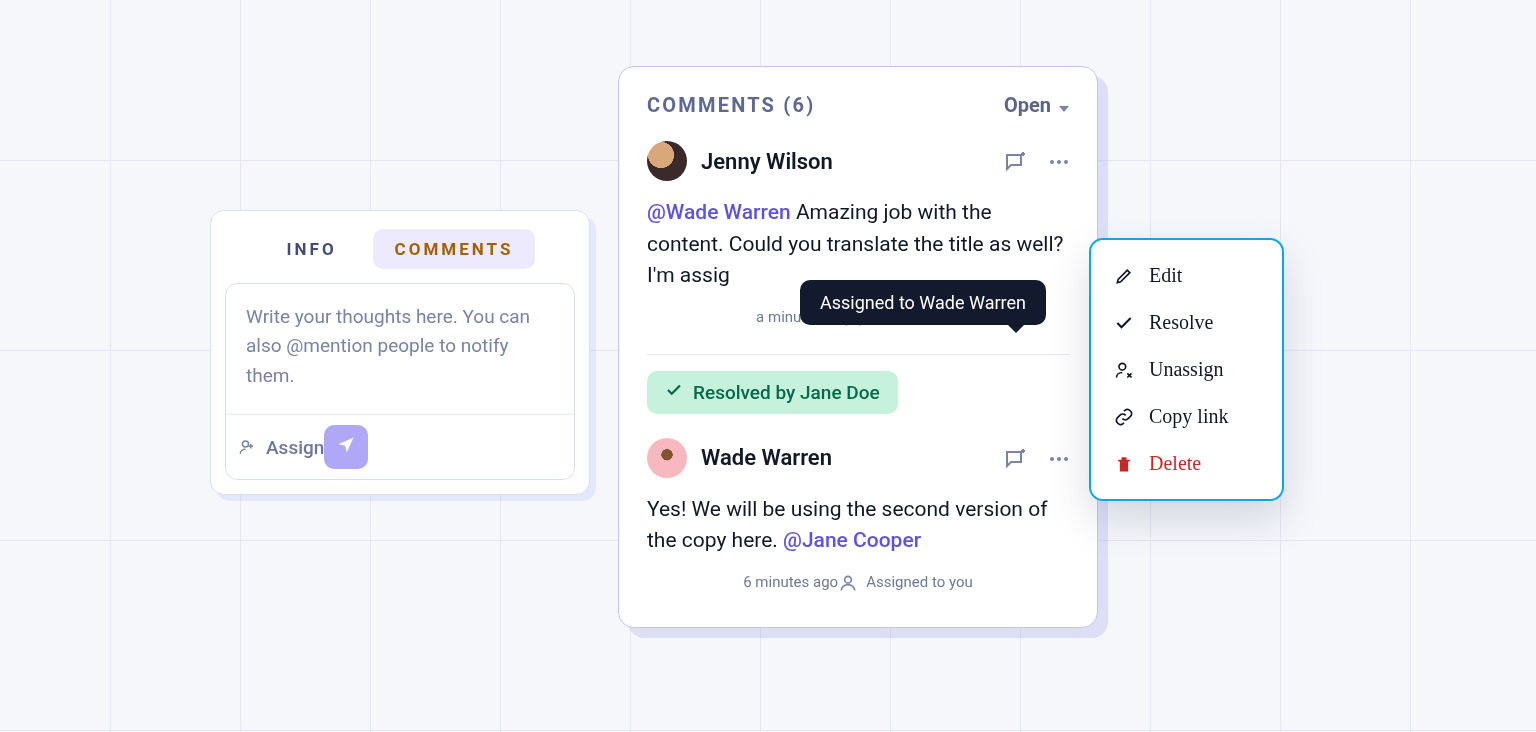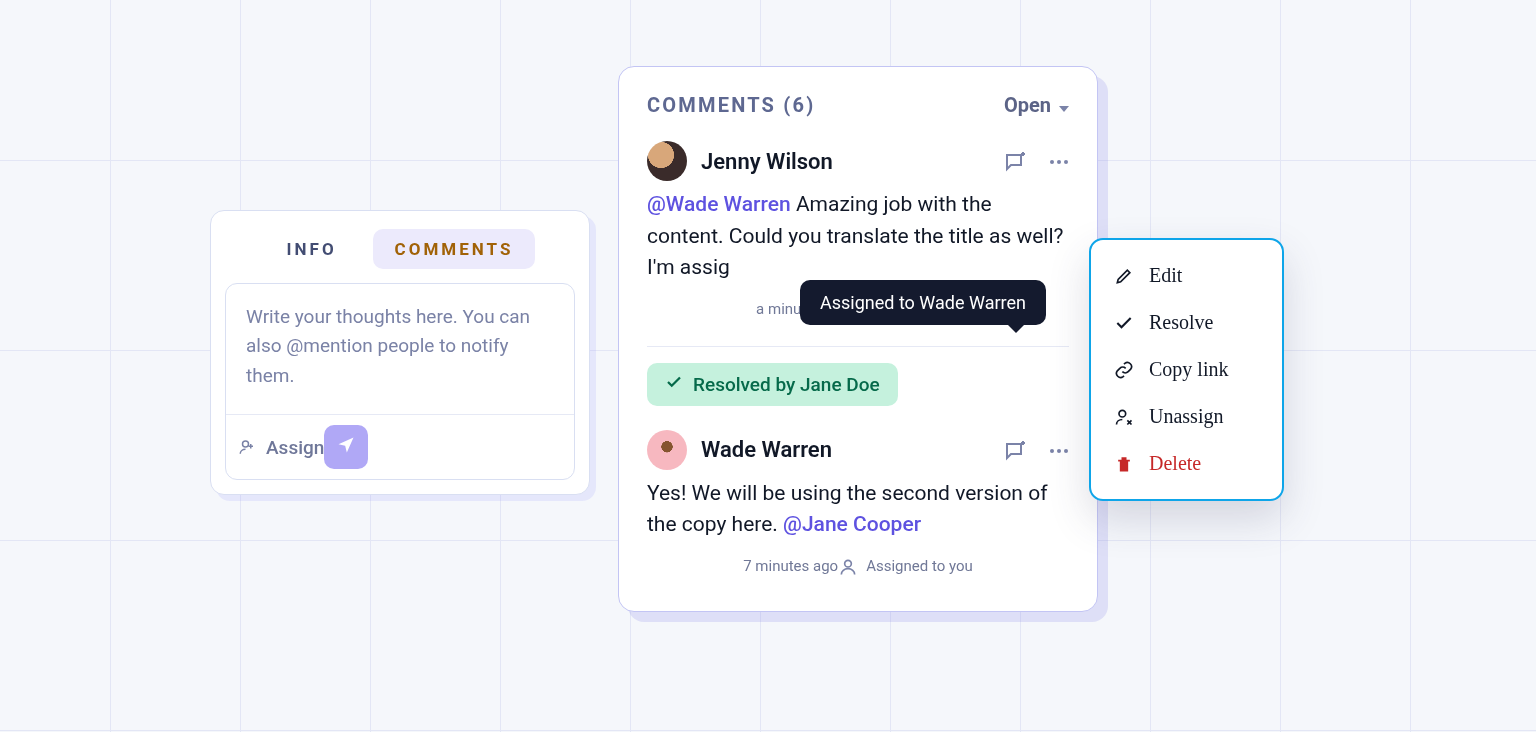--- a/index.html
+++ b/index.html
@@ -147,21 +147,21 @@
   .row-actions {
     display: flex;
     gap: 22px;
     align-items: center;
     color: #7b83a8;
   }
   .cmt-body {
     font-size: 21px;
     color: #111827;
     line-height: 1.5;
-    margin-top: 8px;
+    margin-top: 16px;
   }
   .mention { color: #5e52e0; font-weight: 500; }
   .cmt-meta {
     display: flex;
     justify-content: center;
     align-items: center;
     margin-top: 16px;
     font-size: 15px;
     color: #707897;
   }
@@ -357,21 +357,21 @@
               <circle cx="12" cy="12" r="2"></circle>
               <circle cx="19" cy="12" r="2"></circle>
             </svg>
         </span>
       </div>
     </div>
     <div class="cmt-body">
       <span>Yes! We will be using the second version of the copy here. </span><span class="mention">@Jane Cooper</span>
     </div>
     <div class="cmt-meta">
-      <div>7 minutes ago</div>
+      <div>6 minutes ago</div>
       <div class="assignee">
         <span class="ic-sm">
           <svg viewBox="0 0 24 24" width="20" height="20" fill="none" stroke="#7b83a8" stroke-width="2">
               <circle cx="12" cy="8" r="4"></circle>
               <path d="M4 21c0-4 3.6-7 8-7s8 3 8 7"></path>
             </svg>
         </span>
         <span>Assigned to you</span>
       </div>
     </div>
@@ -389,40 +389,40 @@
     </span>
     <span>Edit</span>
   </div>
   <div class="menu-item">
     <span class="mi-icon">
       <svg viewBox="0 0 24 24" width="20" height="20" fill="none" stroke="#111827" stroke-width="2.5">
           <path d="M4 12l5 5L20 6"></path>
         </svg>
     </span>
     <span>Resolve</span>
-  </div>
-  <div class="menu-item">
-    <span class="mi-icon">
-      <svg viewBox="0 0 24 24" width="20" height="20" fill="none" stroke="#111827" stroke-width="2">
-          <path d="M10 14a5 5 0 0 0 7 0l3-3a5 5 0 0 0-7-7l-1 1"></path>
-          <path d="M14 10a5 5 0 0 0-7 0l-3 3a5 5 0 0 0 7 7l1-1"></path>
-        </svg>
-    </span>
-    <span>Copy link</span>
   </div>
   <div class="menu-item">
     <span class="mi-icon">
       <svg viewBox="0 0 24 24" width="20" height="20" fill="none" stroke="#111827" stroke-width="2">
           <circle cx="10" cy="8" r="4"></circle>
           <path d="M3 21c0-3.5 3.1-6 7-6"></path>
           <path d="M16 16l5 5M21 16l-5 5"></path>
         </svg>
     </span>
     <span>Unassign</span>
   </div>
+  <div class="menu-item">
+    <span class="mi-icon">
+      <svg viewBox="0 0 24 24" width="20" height="20" fill="none" stroke="#111827" stroke-width="2">
+          <path d="M10 14a5 5 0 0 0 7 0l3-3a5 5 0 0 0-7-7l-1 1"></path>
+          <path d="M14 10a5 5 0 0 0-7 0l-3 3a5 5 0 0 0 7 7l1-1"></path>
+        </svg>
+    </span>
+    <span>Copy link</span>
+  </div>
   <div class="menu-item danger">
     <span class="mi-icon">
       <svg viewBox="0 0 24 24" width="20" height="20" fill="#c62828">
           <path d="M5 7h14v2H5zM7 9h10v12H7zM9 4h6v3H9z"></path>
         </svg>
     </span>
     <span>Delete</span>
   </div>
 </div>
 

